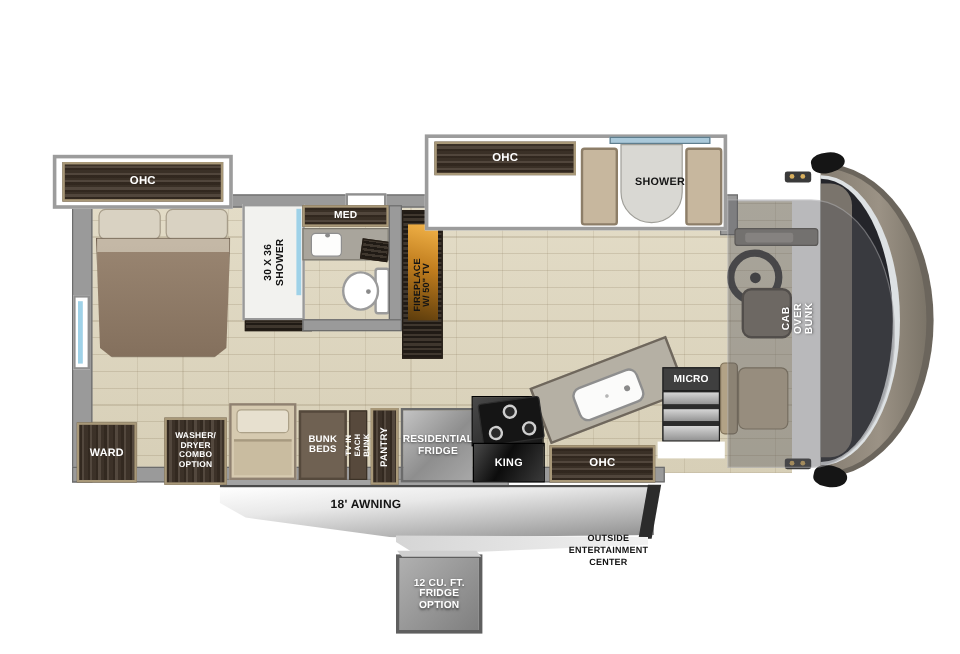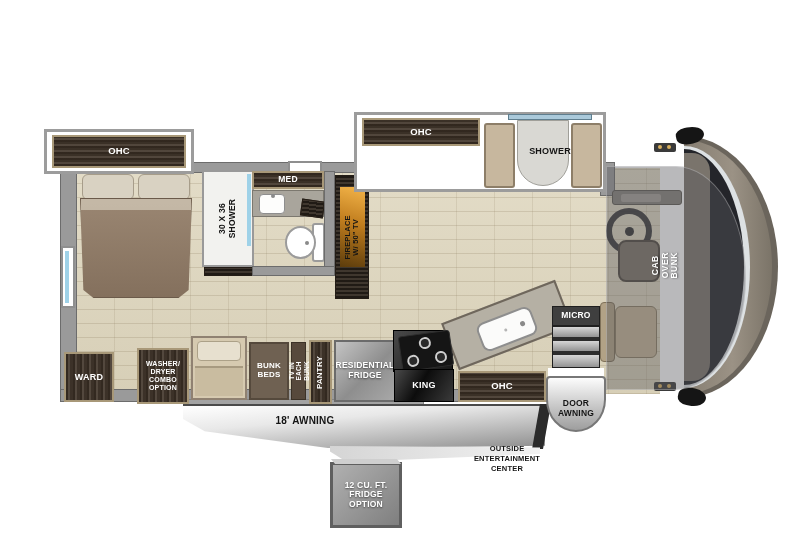--- a/index.html
+++ b/index.html
@@ -186,28 +186,20 @@
   <div class="abs" style="left:330px;top:446px;width:210px;height:16px;
               background:linear-gradient(90deg,#d5d5d5,#f2f2f2);
               clip-path:polygon(0 0,100% 10%,100% 50%,8% 100%,0 35%);"></div>
   <div class="abs lbl lbl-dark" style="left:250px;top:415px;width:110px;font-size:10px;">18' AWNING</div>
   <div class="abs lbl lbl-dark" style="left:467px;top:409px;width:80px;font-size:7.5px;line-height:1.3;margin-top:35px;">
       <div>OUTSIDE</div>
       <div>ENTERTAINMENT</div>
       <div>CENTER</div>
     </div>
 
-  <div class="abs flex" style="left:546px;top:376px;width:60px;height:56px;
-              background:linear-gradient(180deg,#fcfcfc,#c2c2c2 60%,#9e9e9e);border:2px solid #777;
-              border-radius:4px 4px 50% 50% / 4px 4px 58% 58%;">
-    <span class="lbl lbl-dark" style="font-size:8.5px;margin-top:10px;">
-        <div>DOOR</div>
-        <div>AWNING</div>
-      </span>
-  </div>
 
   <div class="abs" style="left:612px;top:190px;width:70px;height:15px;background:#87837c;border:1px solid #5e5a53;border-radius:3px;">
     <div class="abs" style="left:8px;top:3px;width:40px;height:8px;background:#a5a19a;border-radius:2px;"></div>
   </div>
   <div class="abs" style="left:606px;top:208px;width:46px;height:46px;border:6px solid rgba(32,32,36,.85);border-radius:50%;">
     <div class="abs" style="left:13px;top:13px;width:9px;height:9px;background:rgba(32,32,36,.9);border-radius:50%;"></div>
   </div>
   <div class="abs" style="left:618px;top:240px;width:42px;height:42px;background:#7d7468;border:2px solid #4f483f;border-radius:8px;"></div>
   <div class="abs" style="left:600px;top:302px;width:15px;height:60px;background:#b2a286;border:1px solid #7f7159;border-radius:4px;"></div>
   <div class="abs" style="left:615px;top:306px;width:42px;height:52px;background:#c4b496;border:1px solid #8a7c62;border-radius:6px;"></div>

